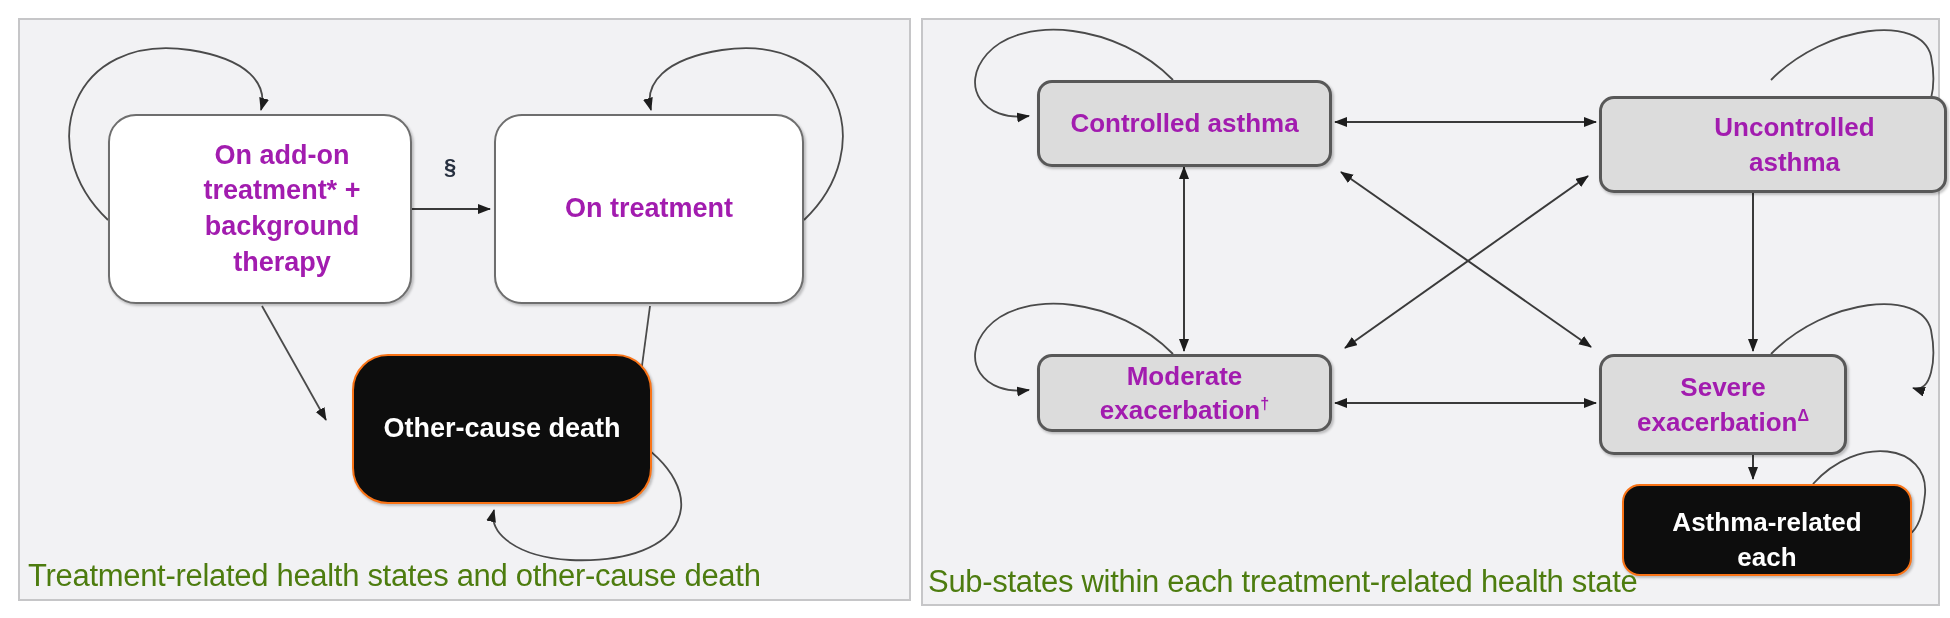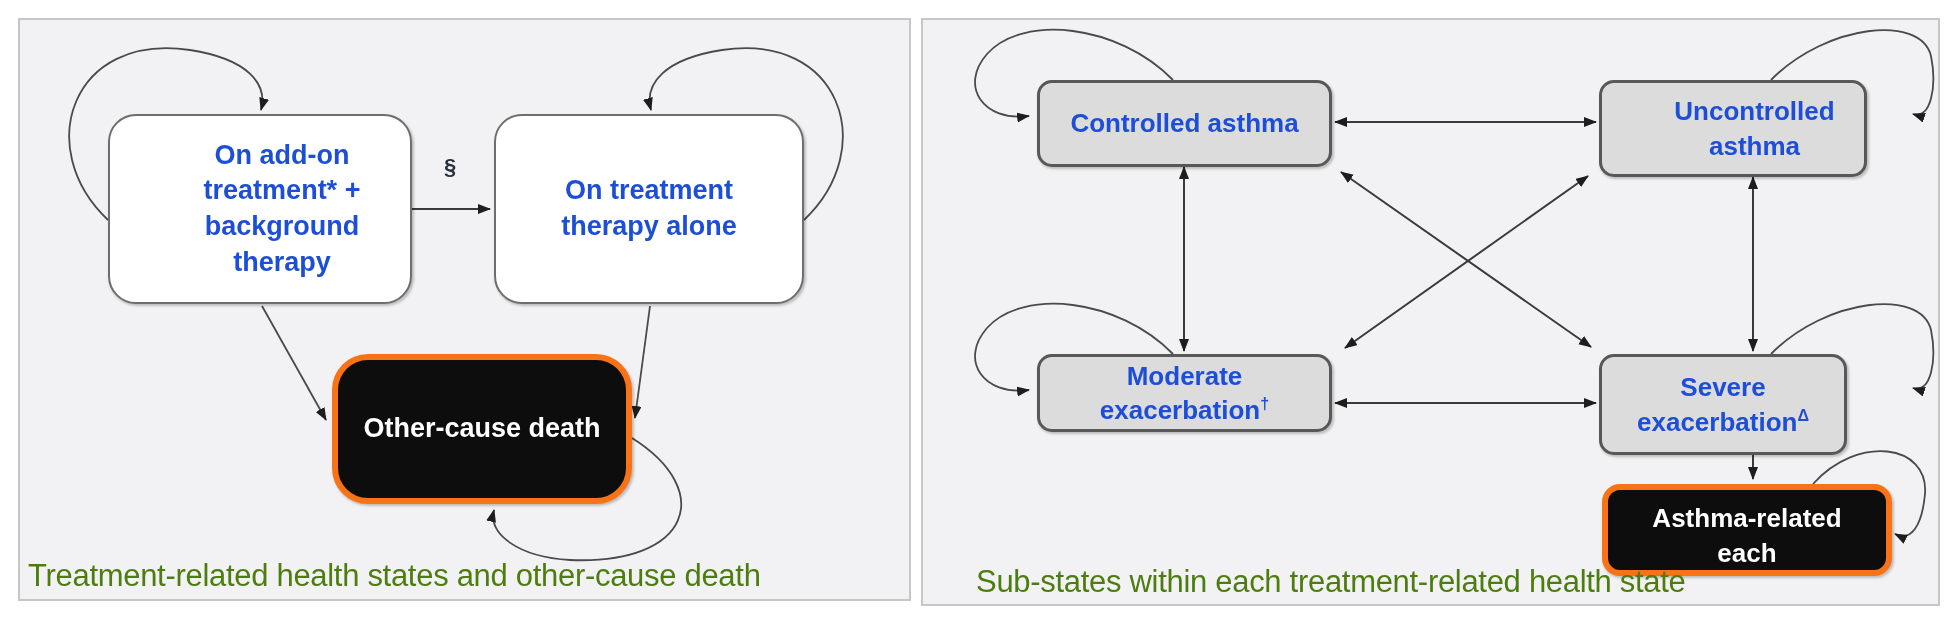--- a/index.html
+++ b/index.html
@@ -6,25 +6,25 @@
   body { width:1950px; height:618px; background:#ffffff; font-family:"Liberation Sans", sans-serif; overflow:hidden; }
   .figure { position:relative; width:1950px; height:618px; background:#ffffff; }
 
   .panel { position:absolute; background:#f2f2f4; border:2px solid #c6c6c8; }
   .panel-left  { left:18px;  top:18px; width:893px;  height:583px; }
   .panel-right { left:921px; top:18px; width:1019px; height:588px; }
 
   .arrows { position:absolute; left:0; top:0; z-index:1; }
 
   .state { position:absolute; z-index:2; display:flex; align-items:center; justify-content:center;
-           text-align:center; font-weight:bold; color:#1d4ed8; line-height:1.32;
+           text-align:center; font-weight:bold; color:#a21caf; line-height:1.32;
            box-shadow:1.5px 2px 2.5px rgba(0,0,0,0.22); }
   .state-white { background:#ffffff; border:2px solid #6e6e6e; border-radius:28px; font-size:27px; }
   .state-gray  { background:#dcdcdc; border:3px solid #585858; border-radius:15px; font-size:26px; }
-  .state-black { background:#0d0d0d; border:6px solid #f97316; color:#ffffff; }
+  .state-black { background:#0d0d0d; border:2px solid #f97316; color:#ffffff;margin-left:20px; }
   .state-black.round-big { border-radius:36px; font-size:27px; }
   .state-black.round-sm  { border-radius:18px; font-size:26px;align-items:flex-end; }
   .state sup { font-size:0.62em; vertical-align:super; }
 
   .transition-label { position:absolute; z-index:3; font-weight:bold; font-size:22px; color:#27303f;
                       width:60px; text-align:center; }
 
   .caption { position:absolute; z-index:3; font-size:31px; color:#4d7c0f; font-weight:400;
              letter-spacing:-0.3px; white-space:nowrap; }
 </style>
@@ -52,21 +52,20 @@
       <div>
         <span>On add-on</span><br>
         <span>treatment* +</span><br>
         <span>background therapy</span>
       </div>
     </div>
 
     <div class="state state-white" style="left:474px; top:94px; width:310px; height:190px;">
       <div>
         <span>On treatment</span><br>
-        <span>therapy alone</span>
       </div>
     </div>
 
     <div class="state state-black round-big" style="left:312px; top:334px; width:300px; height:150px;">
       <span>Other-cause death</span>
     </div>
 
     <div class="transition-label" style="left:400px; top:134px;">§</div>
 
     <div class="caption" style="left:8px; bottom:5px;">Treatment-related health states and other-cause death</div>
@@ -85,21 +84,21 @@
       <path d="M 848,60 C 903,4 998,-6 1008,36 C 1014,66 1008,100 990,94" fill="none" stroke="#4a4a4a" stroke-width="1.8" marker-end="url(#ah)"></path>
       <path d="M 250,334 C 195,278 100,268 64,308 C 36,340 60,376 106,370" fill="none" stroke="#4a4a4a" stroke-width="1.8" marker-end="url(#ah)"></path>
       <path d="M 848,334 C 903,278 998,268 1008,310 C 1014,340 1008,374 990,368" fill="none" stroke="#4a4a4a" stroke-width="1.8" marker-end="url(#ah)"></path>
       <path d="M 890,464 C 935,414 1006,424 1002,474 C 999,506 988,522 972,514" fill="none" stroke="#4a4a4a" stroke-width="1.8" marker-end="url(#ah)"></path>
     </svg>
 
     <div class="state state-gray" style="left:114px; top:60px; width:295px; height:87px;">
       <span>Controlled asthma</span>
     </div>
 
-    <div class="state state-gray" style="left:676px; top:60px; width:268px; height:97px;padding-left:43px;">
+    <div class="state state-gray" style="left:676px; top:76px; width:348px; height:97px;padding-left:43px;">
       <div>
         <span>Uncontrolled</span><br>
         <span>asthma</span>
       </div>
     </div>
 
     <div class="state state-gray" style="left:114px; top:334px; width:295px; height:78px;">
       <div>
         <span>Moderate</span><br>
         <span>exacerbation</span><sup>†</sup>
@@ -113,16 +112,16 @@
       </div>
     </div>
 
     <div class="state state-black round-sm" style="left:679px; top:464px; width:290px; height:92px;">
       <div>
         <span>Asthma-related</span><br>
         <span>each</span>
       </div>
     </div>
 
-    <div class="caption" style="left:5px; bottom:4px;margin-left:48px;">Sub-states within each treatment-related health state</div>
+    <div class="caption" style="left:5px; bottom:4px;">Sub-states within each treatment-related health state</div>
   </div>
 
 </div>
 
 </body></html>

